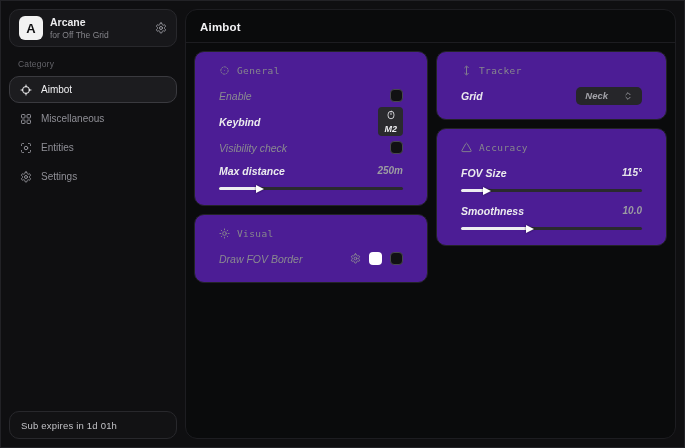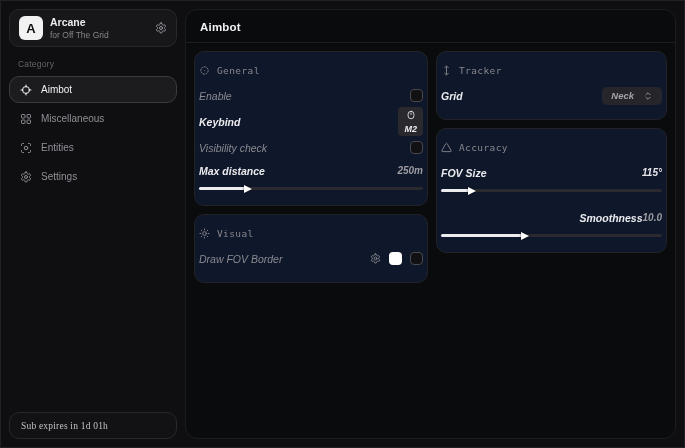--- a/index.html
+++ b/index.html
@@ -17,42 +17,42 @@
   .brand-name{font-size:10.5px;font-weight:700;color:#ececee;line-height:1.1;}
   .brand-sub{font-size:8.5px;color:#84848a;margin-top:2px;line-height:1;}
   .brand-gear{margin-left:auto;color:#96969c;display:flex;}
   .category-label{margin:12px 0 7px 9px;font-size:8.5px;color:#636369;letter-spacing:.2px;}
   .nav{display:flex;flex-direction:column;gap:2px;}
   .nav-item{height:27px;border-radius:10px;border:1px solid transparent;display:flex;align-items:center;gap:9px;padding:0 10px;color:#8f8f96;font-size:10px;font-weight:500;cursor:pointer;}
   .nav-item.active{color:#f0f0f2;background:#1c1c1f;border-color:#3a3a3f;}
   .nav-item svg{flex:0 0 auto;}
   .spacer{flex:1;}
   .sub-card{border:1px solid #28282c;border-radius:10px;padding:8px 11px 7px;background:#121214;}
-  .sub-line1{font-family:Liberation Serif, serif;font-size:9.5px;color:#c2c2c6;letter-spacing:.2px;white-space:nowrap;}
+  .sub-line1{font-family:Liberation Sans, sans-serif;font-size:9.5px;color:#c2c2c6;letter-spacing:.2px;white-space:nowrap;}
   .sub-line2{font-size:8.5px;color:#7d7d83;font-weight:700;margin-top:4px;}
   
   .main{position:absolute;left:184px;top:8px;right:8px;bottom:8px;background:#0a0b0c;border:1px solid #1d1d21;border-radius:12px;display:flex;flex-direction:column;overflow:hidden;}
   .main-title{padding:11px 14px 9px;font-size:11.5px;font-weight:700;color:#f2f2f4;letter-spacing:.2px;}
   .divider{height:1px;background:#1d1d21;flex:0 0 1px;}
   .content{display:flex;gap:8px;padding:8px;align-items:flex-start;}
   .col{display:flex;flex-direction:column;gap:8px;}
   .col-left{width:234px;flex:0 0 234px;}
   .col-right{flex:1;}
-  .card{background:#0f172a;border:1px solid #232327;border-radius:10px;padding:9px 4px 12px;}
+  .card{background:#4c1d95;border:1px solid #232327;border-radius:10px;padding:9px 24px 12px;}
   .card-header{display:flex;align-items:center;gap:7px;color:#87878d;font-family:"DejaVu Sans Mono","Liberation Mono",monospace;font-size:9.5px;letter-spacing:.4px;margin-bottom:5px;height:18px;}
   .row{display:flex;align-items:center;justify-content:space-between;min-height:23px;font-style:italic;}
   .lbl-strong{color:#ebebee;font-weight:700;font-size:10.5px;}
   .lbl-dim{color:#8a8a90;font-weight:500;font-size:10.5px;}
   .val{font-size:10px;color:#9c9ca2;font-weight:600;}
   .val.bright{color:#e6e6ea;}
   .checkbox{width:13px;height:13px;border:1.5px solid #48484e;border-radius:4px;background:#111113;cursor:pointer;flex:0 0 auto;}
   .swatch{width:13px;height:13px;border-radius:4px;cursor:pointer;flex:0 0 auto;}
   .ctrl-group{display:flex;align-items:center;gap:8px;}
   .badge{display:flex;align-items:center;gap:4px;background:#2a2a2e;border-radius:4px;padding:2.5px 6px;color:#ececf0;font-size:9px;font-weight:700;cursor:pointer;flex-direction:column;}
-  .select-btn{display:flex;align-items:center;gap:9px;background:#26262a;border-radius:5px;padding:3.5px 9px;color:#a2a2a8;font-size:9.5px;font-weight:600;cursor:pointer;}
+  .select-btn{display:flex;align-items:center;gap:15px;background:#26262a;border-radius:5px;padding:3.5px 9px;color:#a2a2a8;font-size:9.5px;font-weight:600;cursor:pointer;}
   .slider{margin-top:5px;margin-bottom:3px;height:3px;background:#2a2a2e;border-radius:2px;position:relative;cursor:pointer;}
   .slider-fill{height:100%;background:#ededf0;border-radius:2px;position:relative;}
   .slider-thumb{position:absolute;right:-6px;top:50%;transform:translateY(-50%);width:0;height:0;border-left:8px solid #ffffff;border-top:4.5px solid transparent;border-bottom:4.5px solid transparent;filter:drop-shadow(0 0 1px rgba(0,0,0,.6));}
   .icon{display:flex;color:inherit;}
   .gear-icon{color:#8d8d93;display:flex;cursor:pointer;}
 </style>
 </head>
 <body>
 
 <div class="window">
@@ -260,21 +260,21 @@
           <div class="row">
             <span class="lbl-strong">FOV Size</span>
             <span class="val bright">115°</span>
           </div>
           <div class="slider">
             <div class="slider-fill" style="width: 13%;">
               <span class="slider-thumb"></span>
             </div>
           </div>
 
-          <div class="row" style="margin-top:14px;justify-content:flex-end;">
+          <div class="row" style="margin-top:7px;">
             <span class="lbl-strong">Smoothness</span>
             <span class="val">10.0</span>
           </div>
           <div class="slider">
             <div class="slider-fill" style="width: 37%;">
               <span class="slider-thumb"></span>
             </div>
           </div>
         </section>
       </div>

